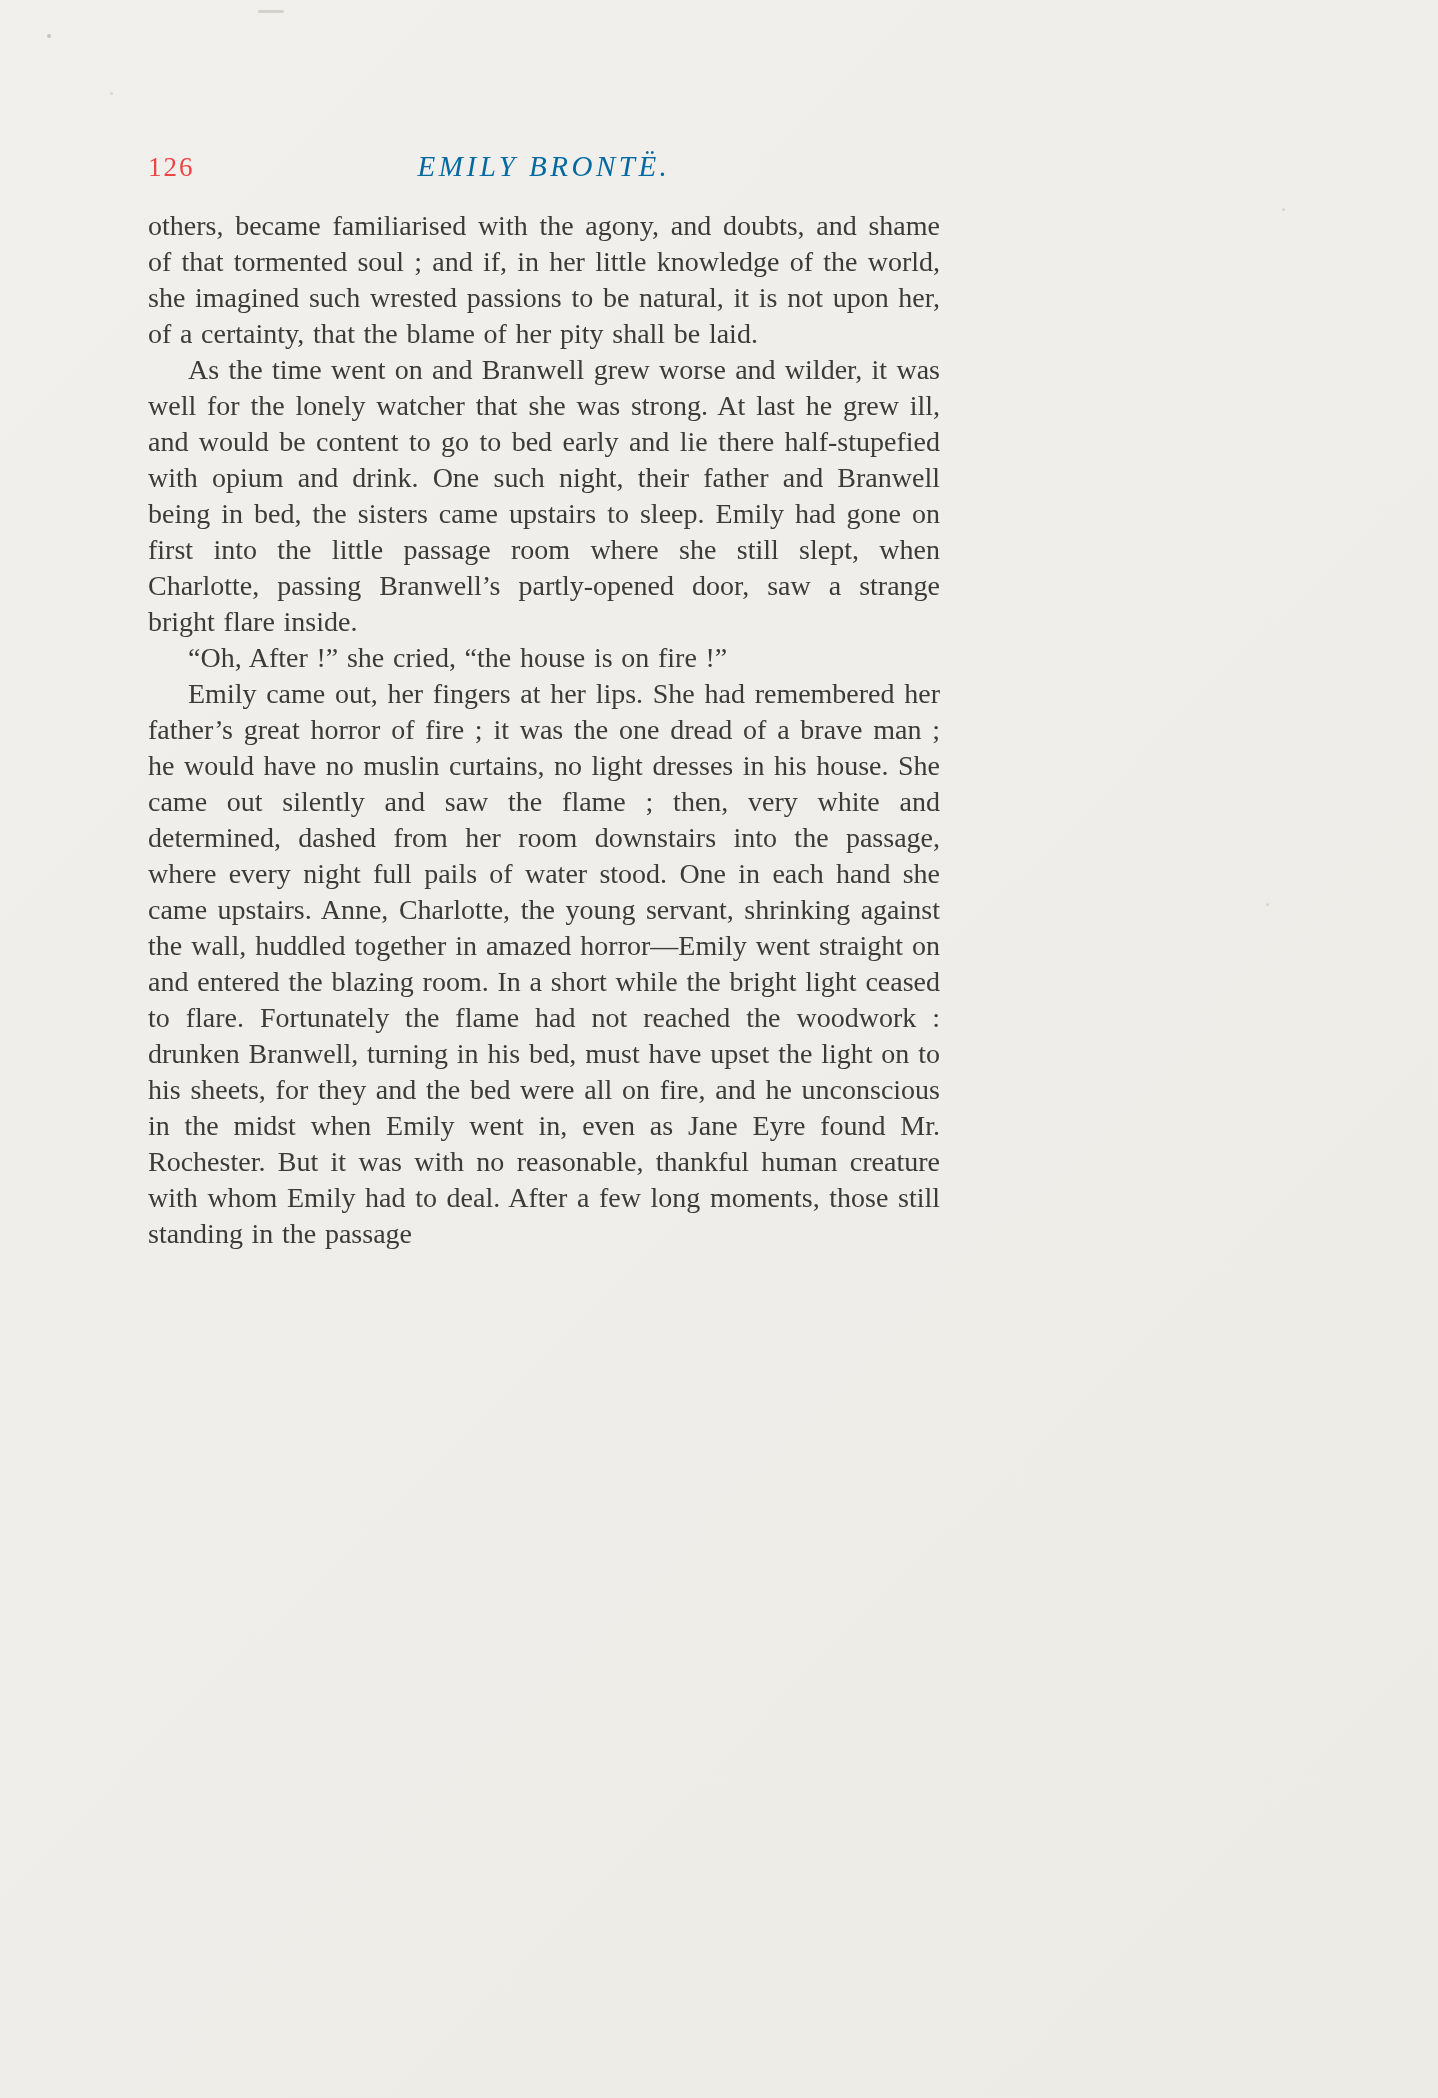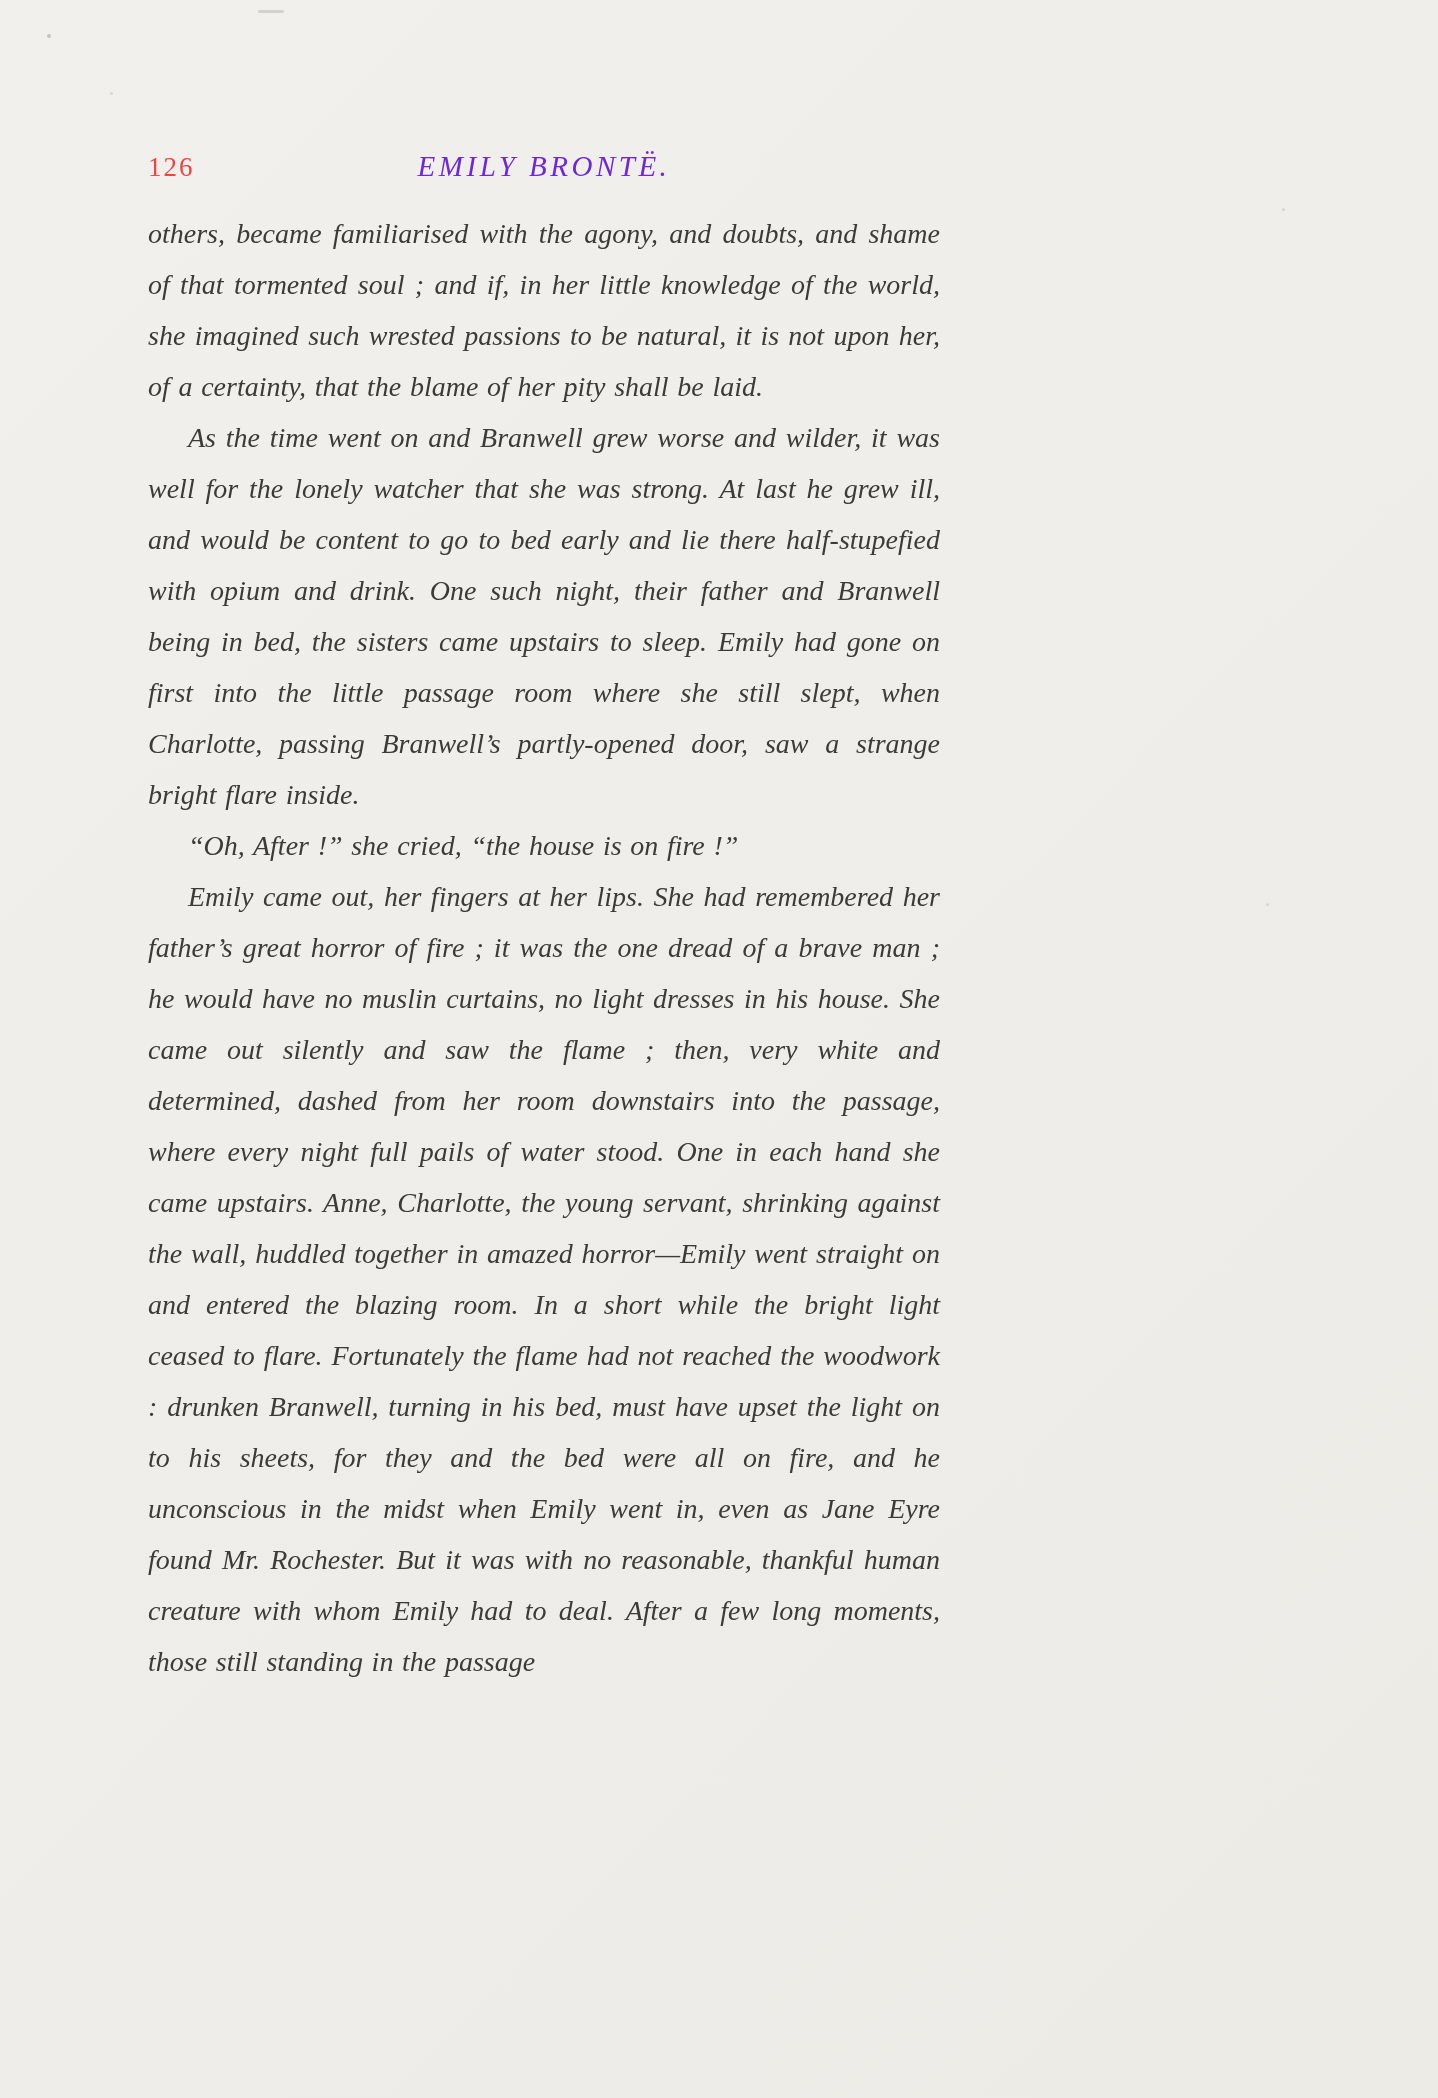--- a/index.html
+++ b/index.html
@@ -46,35 +46,34 @@
     font-size: 27px;
     letter-spacing: 2px;
     color: #ef4444;
   }
   .running-title {
     display: block;
     text-align: center;
     font-style: italic;
     font-size: 29px;
     letter-spacing: 3.5px;
-    color: #6d28d9;
+    color: #0369a1;
   }
 
   .body-text {
     position: absolute;
     top: 208px;
     left: 148px;
     width: 792px;
     font-size: 28px;
-    line-height: 51px;
+    line-height: 36px;
     text-align: justify;
     text-justify: inter-word;
     word-spacing: 0.06em;
     color: #3c3b38;
-    font-style: italic;
   }
   .para {
     margin: 0;
     padding: 0;
   }
   .para.indent {
     text-indent: 40px;
   }
 </style>
 </head>

